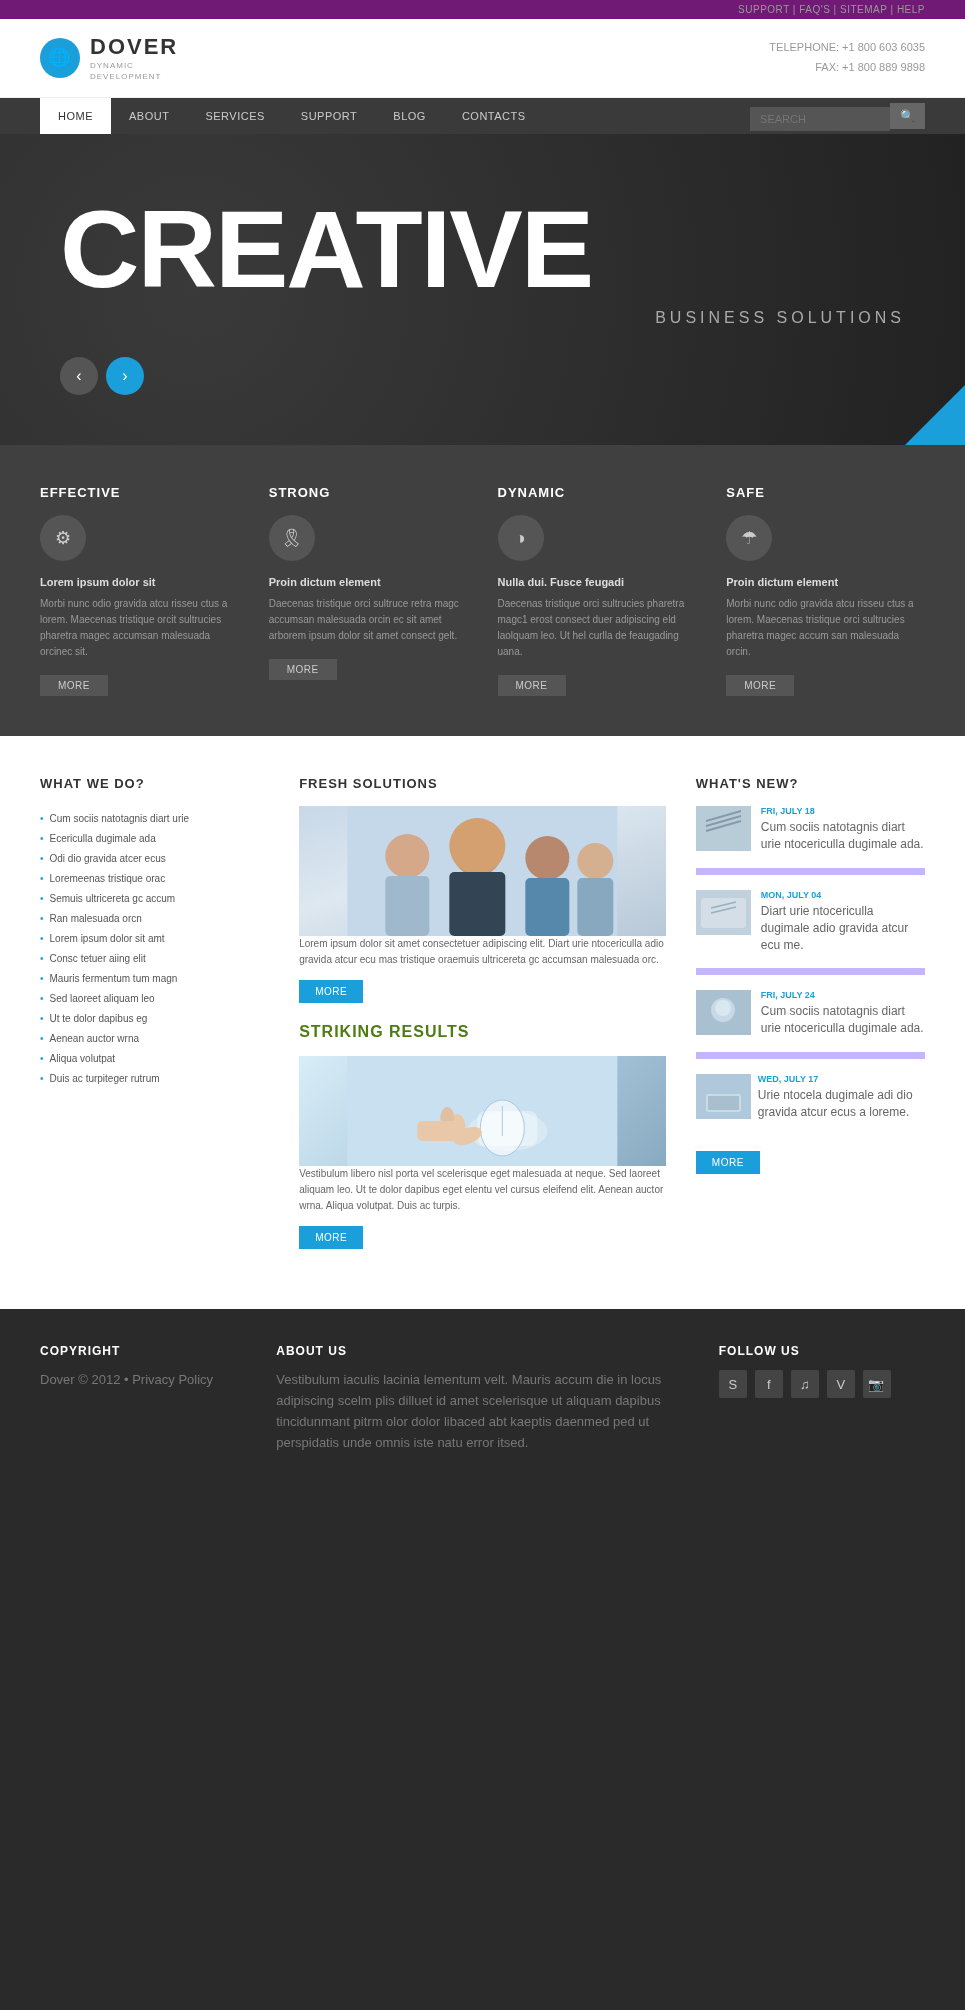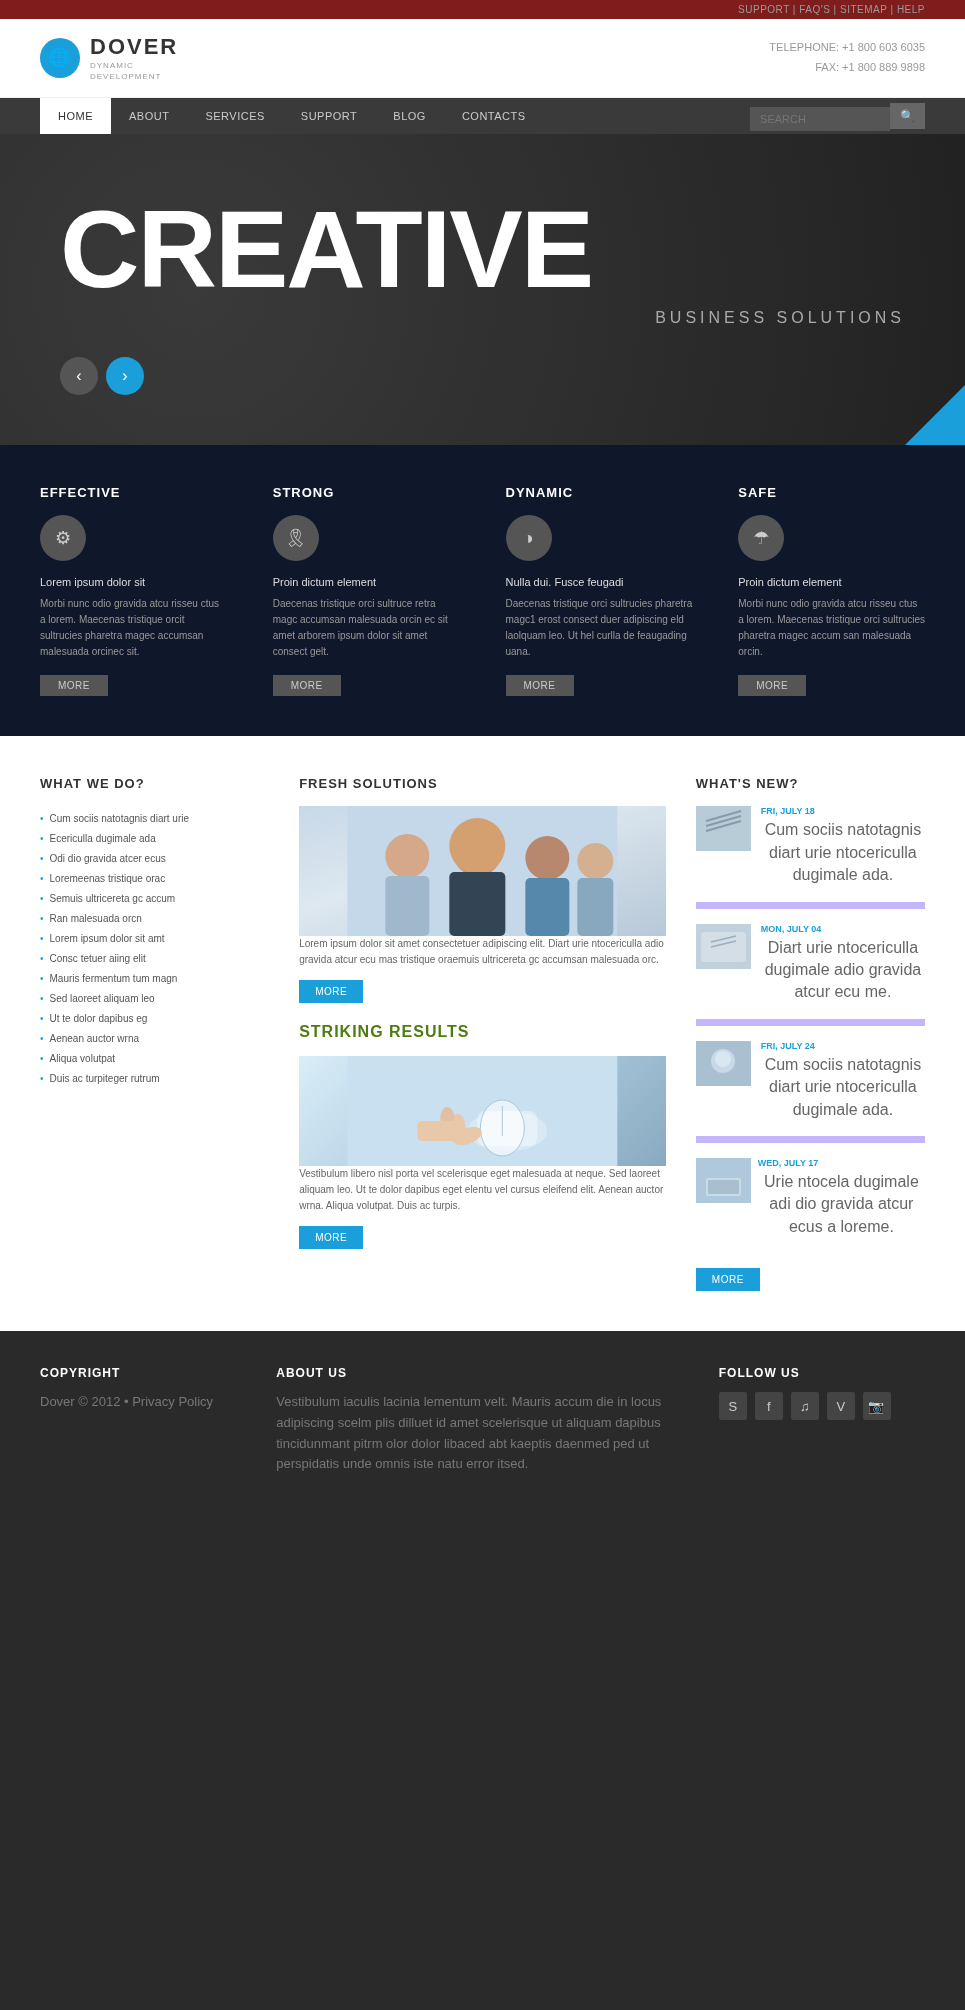--- a/index.html
+++ b/index.html
@@ -1,20 +1,20 @@
 <!DOCTYPE html>
 <html><head>
   <meta charset="utf-8">
   <style>
     * { margin: 0; padding: 0; box-sizing: border-box; }
     body { font-family: Arial, sans-serif; background: #2a2a2a; width: 965px; }
 
     
     .utility-bar {
-      background: #7f1d1d;
+      background: #701a75;
       text-align: right;
       padding: 4px 40px;
       font-size: 10px;
       color: #999;
       letter-spacing: 0.5px;
     }
 
     
     .header {
       background: #fff;
@@ -124,25 +124,25 @@
       position: absolute;
       right: 0; bottom: 0;
       width: 0; height: 0;
       border-style: solid;
       border-width: 0 0 60px 60px;
       border-color: transparent transparent #1a9fdb transparent;
     }
 
     
     .features {
-      background: #0f172a;
+      background: #404040;
       padding: 40px 40px;
       display: grid;
       grid-template-columns: repeat(4, 1fr);
-      gap: 46px;
+      gap: 30px;
     }
     .feature-item {}
     .feature-title {
       font-size: 13px;
       font-weight: bold;
       color: #fff;
       letter-spacing: 1px;
       text-transform: uppercase;
       margin-bottom: 15px;
     }
@@ -150,21 +150,21 @@
       width: 46px; height: 46px;
       background: #555;
       border-radius: 50%;
       display: flex; align-items: center; justify-content: center;
       margin-bottom: 15px;
       font-size: 18px;
       color: #ccc;
     }
     .feature-heading {
       font-size: 11px;
-      font-weight: normal;
+      font-weight: bold;
       color: #ddd;
       margin-bottom: 8px;
     }
     .feature-text {
       font-size: 10px;
       color: #999;
       line-height: 1.6;
       margin-bottom: 15px;
     }
     .more-btn {
@@ -262,21 +262,21 @@
       width: 55px; height: 45px;
       background: linear-gradient(135deg, #c5d8e8, #a0b8cc);
       flex-shrink: 0;
       display: flex;
       align-items: center;
       justify-content: center;
       font-size: 14px;
     }
     .news-content {}
     .news-date { font-size: 9px; color: #1a9fdb; text-transform: uppercase; font-weight: bold; margin-bottom: 3px; }
-    .news-text { font-size: 16px; color: #666; line-height: 1.4; text-align: center; }
+    .news-text { font-size: 12px; color: #666; line-height: 1.4; }
     .whats-new-btn {
       display: inline-block;
       padding: 6px 16px;
       background: #1a9fdb;
       color: #fff;
       font-size: 10px;
       border: none;
       cursor: pointer;
       text-transform: uppercase;
       letter-spacing: 0.5px;

